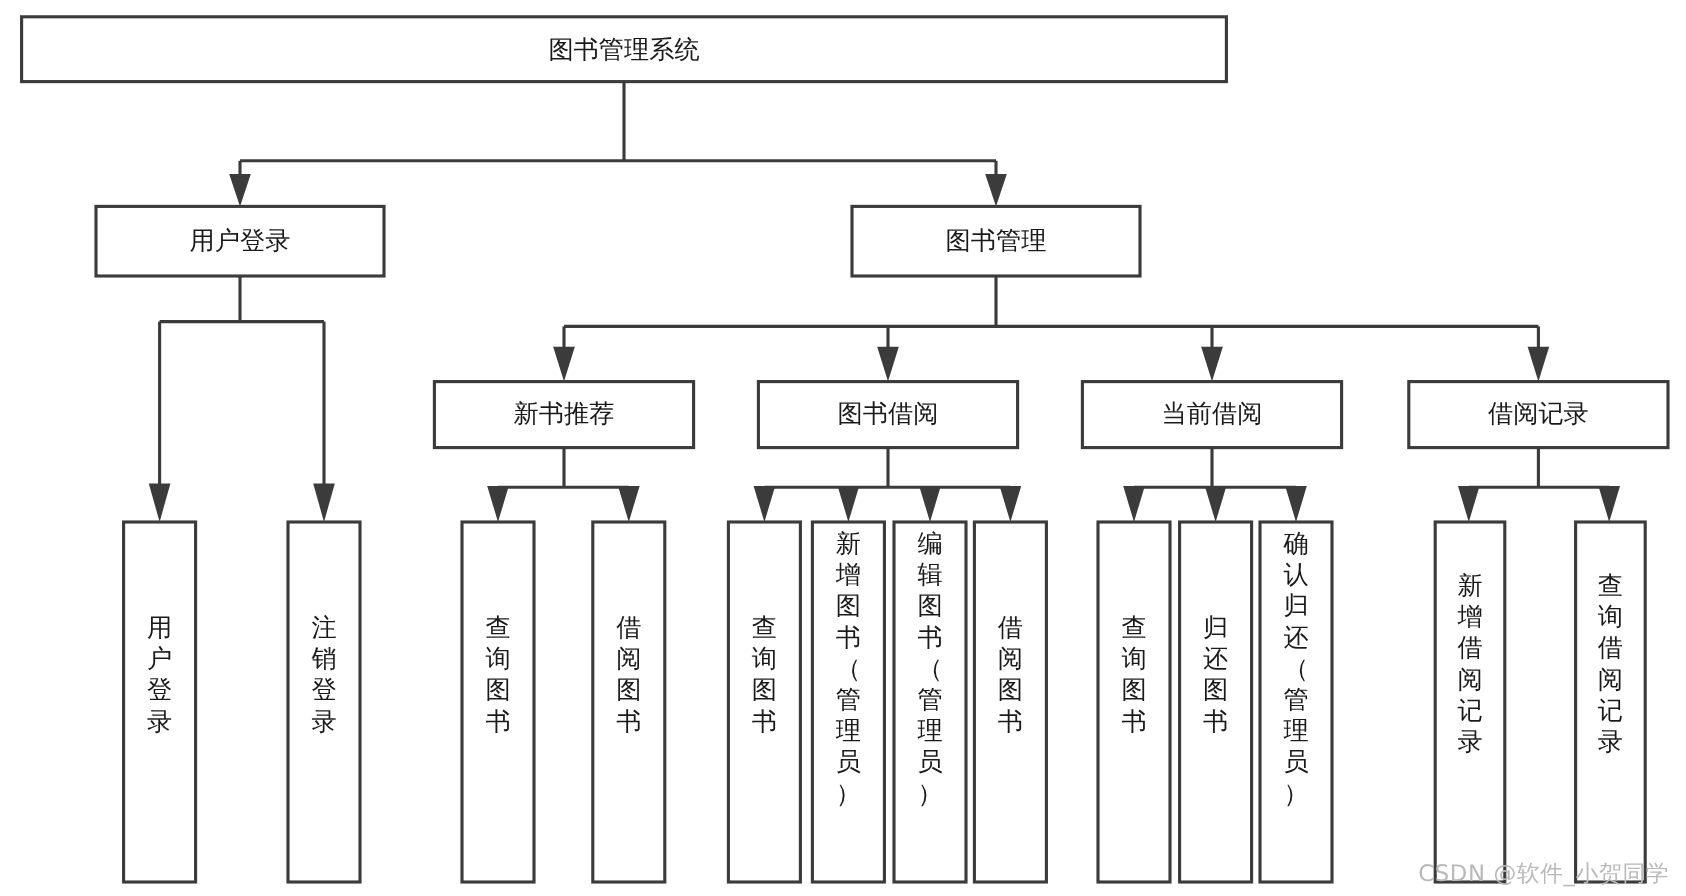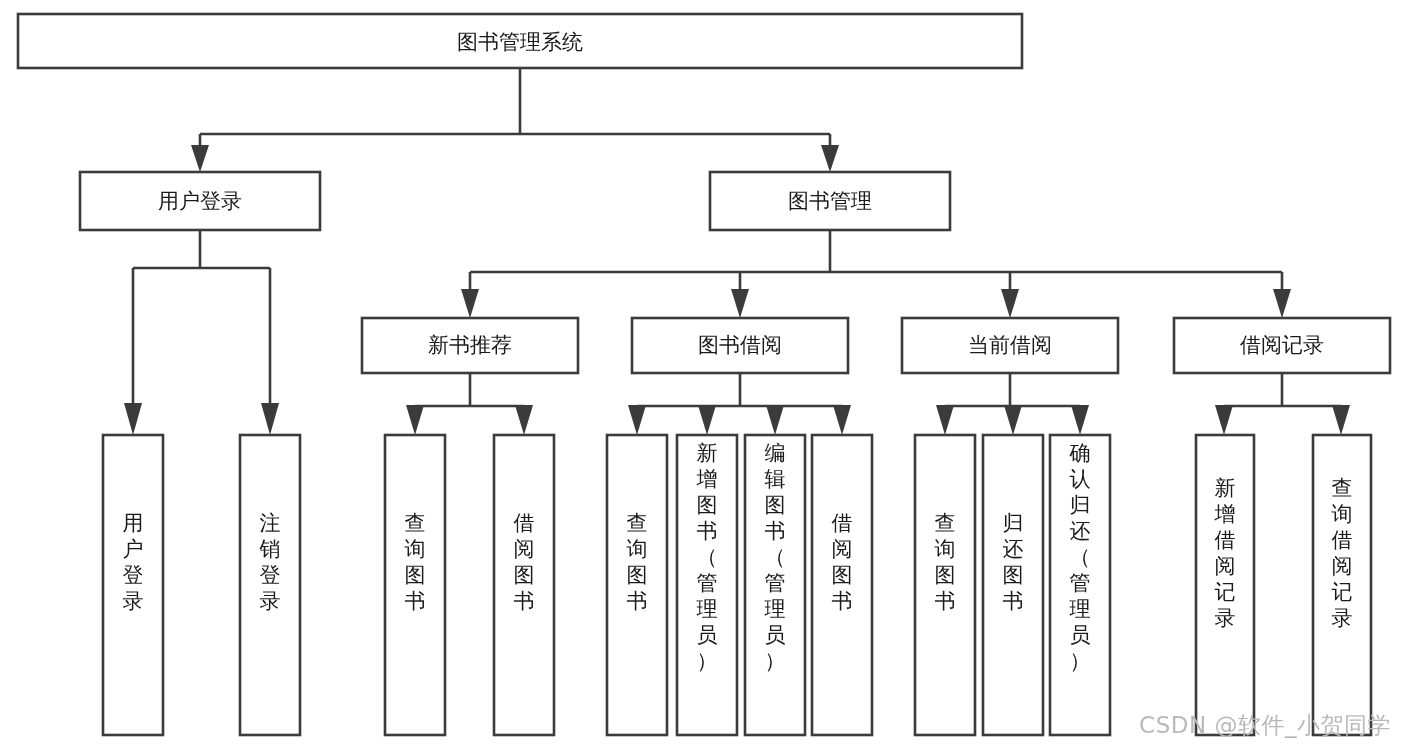--- a/index.html
+++ b/index.html
@@ -55,21 +55,21 @@
     text-anchor: middle;
   }
   .node-label-v tspan {
     font-family: "DejaVu Sans", "Liberation Sans", sans-serif;
   }
   .watermark-text {
     position: absolute;
     right: 14px;
     bottom: 6px;
     font-family: "DejaVu Sans", "Liberation Sans", sans-serif;
-    font-size: 23px;
+    font-size: 19px;
     color: #b9b9b9;
     white-space: nowrap;
     letter-spacing: 0.5px;
     pointer-events: none;
   }
 </style>
 </head>
 <body>
 
 <div id="diagram-root">

